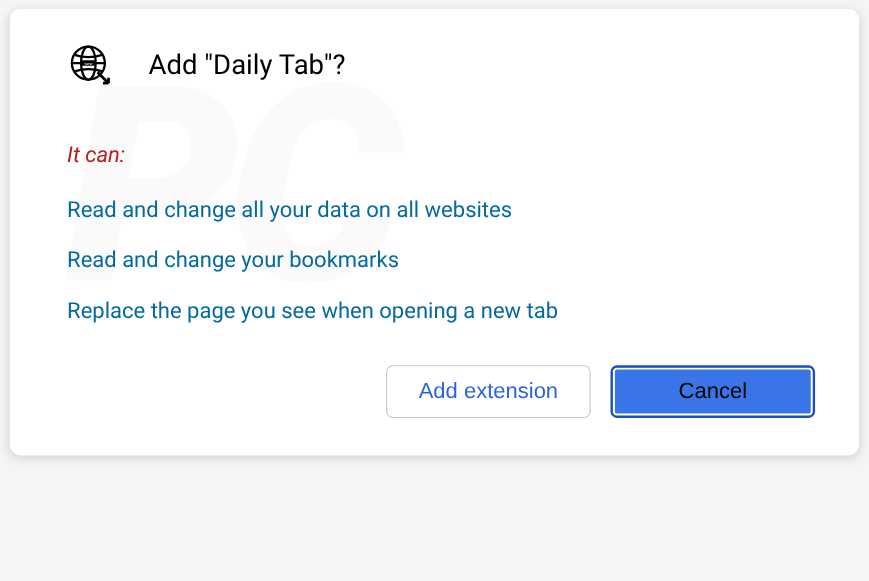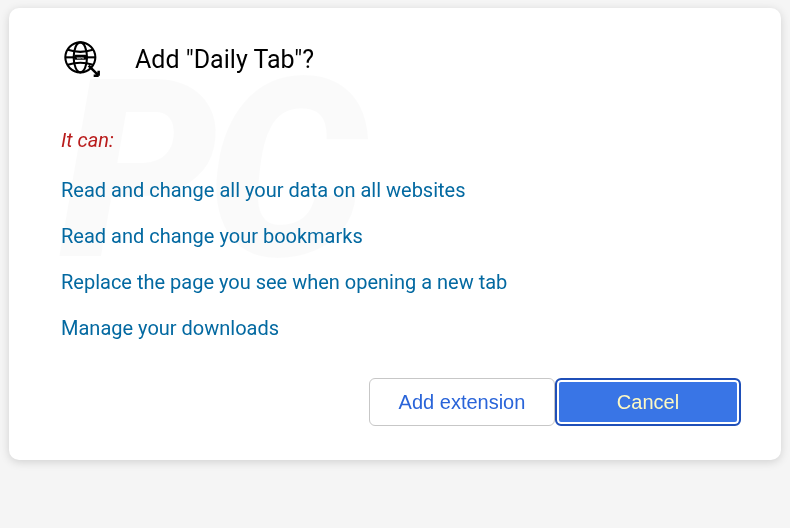--- a/index.html
+++ b/index.html
@@ -63,20 +63,21 @@
     }
     .permissions-list li {
       font-size: 20px;
       color: #0369a1;
       margin-bottom: 22px;
       font-weight: 400;
     }
     .button-row {
       display: flex;
       justify-content: flex-end;
+      gap: 18px;
       margin-top: 38px;
     }
     .btn {
       min-width: 186px;
       height: 48px;
       border-radius: 6px;
       font-size: 20px;
       font-weight: 400;
       cursor: pointer;
       display: flex;
@@ -85,21 +86,21 @@
       border: 1px solid #c7c7c7;
       outline: none;
     }
     .btn-confirm {
       background: #ffffff;
       color: #2964d9;
       border: 1px solid #c7c7c7;
     }
     .btn-cancel {
       background: #3975e6;
-      color: #fef9c3;
+      color: #000000;
       border: 2px solid #1f4fb8;
       box-shadow: inset 0 0 0 2px #ffffff;
     }
     
     .watermark {
       position: absolute;
       top: 50px;
       left: 50px;
       right: 50px;
       bottom: 50px;
@@ -140,21 +141,20 @@
     </div>
     <h1 class="title">Add "Daily Tab"?</h1>
   </div>
 
   <div class="permissions">
     <p class="permissions-heading">It can:</p>
     <ul class="permissions-list">
       <li>Read and change all your data on all websites</li>
       <li>Read and change your bookmarks</li>
       <li>Replace the page you see when opening a new tab</li>
-      <li>Manage your downloads</li>
     </ul>
   </div>
 
   <div class="button-row">
     <button class="btn btn-confirm">Add extension</button>
     <button class="btn btn-cancel">Cancel</button>
   </div>
 </div>
 
 </body></html>

